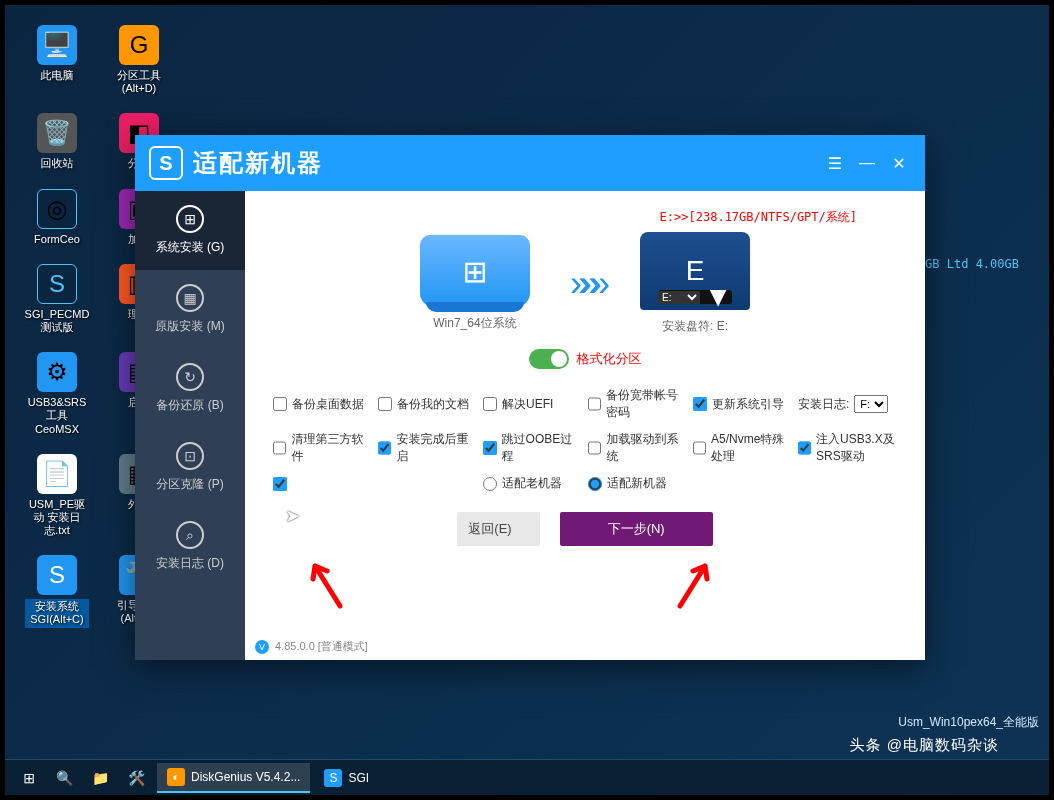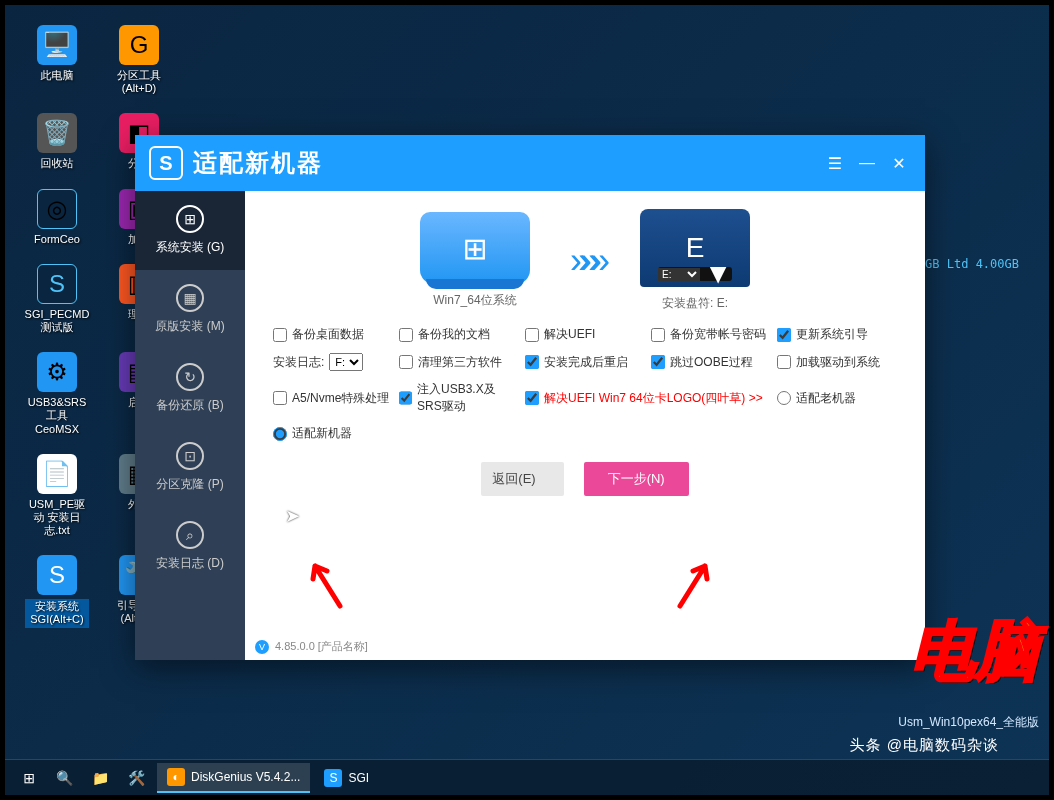--- a/index.html
+++ b/index.html
@@ -45,30 +45,30 @@
 .dst .hdd .slot { position: absolute; bottom: 6px; left: 18px; right: 18px; height: 14px; background: #111; border-radius: 3px; display: flex; align-items: center; justify-content: center; }
 .dst .hdd .slot select { font-size: 10px; width: 60px; background: #333; color: #fff; border: none; }
 .stage-label { margin-top: 8px; color: #666; font-size: 12px; }
 
 .toggle-row { text-align: center; margin-bottom: 14px; }
 .toggle { display: inline-flex; align-items: center; gap: 8px; }
 .switch { width: 40px; height: 20px; background: #4caf50; border-radius: 10px; position: relative; }
 .switch::after { content: ""; position: absolute; right: 2px; top: 2px; width: 16px; height: 16px; background: #fff; border-radius: 50%; }
 .toggle-lbl { color: #ff0000; font-size: 13px; }
 
-.options { display: grid; grid-template-columns: repeat(5, 1fr); gap: 10px 6px; font-size: 12px; color: #333; margin-bottom: 20px; }
+.options { display: grid; grid-template-columns: repeat(6, 1fr); gap: 10px 6px; font-size: 12px; color: #333; margin-bottom: 20px; }
 .opt { display: flex; align-items: center; gap: 5px; }
 .opt input[type=checkbox], .opt input[type=radio] { width: 14px; height: 14px; accent-color: #1E9FFF; }
 .opt.red label { color: #ff0000; }
 .opt select { font-size: 11px; padding: 1px; }
 
 .actions { display: flex; justify-content: center; gap: 20px; }
 .btn { padding: 8px 28px; font-size: 13px; border: none; cursor: pointer; border-radius: 2px; }
 .btn-back { background: #e8e8e8; color: #444; padding-left: 11px; }
-.btn-next { background: #ec4899; color: #fff; padding: 8px 24px; }
+.btn-next { background: #701a75; color: #fff; padding: 8px 48px; }
 
 .version { position: absolute; bottom: 6px; left: 10px; font-size: 11px; color: #888; display: flex; align-items: center; gap: 6px; }
 .version .vb { background: #1E9FFF; color: #fff; border-radius: 50%; width: 14px; height: 14px; display: inline-flex; align-items: center; justify-content: center; font-size: 9px; }
 
 
 .redarrow { position: absolute; width: 40px; height: 60px; }
 .redarrow svg { width: 100%; height: 100%; }
 
 
 .watermark { position: absolute; bottom: 100px; right: 10px; font-size: 64px; font-weight: 900; color: #ffcc00; -webkit-text-stroke: 3px #ff0000; text-shadow: 2px 2px 0 #000; font-style: italic; }
@@ -180,20 +180,21 @@
     </div>
     <div class="body">
       <div class="sidebar">
         <div class="sbitem active"><div class="sbi">⊞</div><span>系统安装 (G)</span></div>
         <div class="sbitem"><div class="sbi">▦</div><span>原版安装 (M)</span></div>
         <div class="sbitem"><div class="sbi">↻</div><span>备份还原 (B)</span></div>
         <div class="sbitem"><div class="sbi">⊡</div><span>分区克隆 (P)</span></div>
         <div class="sbitem"><div class="sbi">⌕</div><span>安装日志 (D)</span></div>
       </div>
       <div class="content">
+        <div class="driveinfo">E:&gt;&gt;[238.17GB/NTFS/GPT/系统]</div>
 
         <div class="stage">
           <div class="src">
             <div class="disc">
                 <span style="color:#fff;font-size:30px">⊞</span>
               </div>
             <div class="stage-label">Win7_64位系统</div>
           </div>
           <div class="arrow">»»»</div>
           <div class="dst">
@@ -201,20 +202,26 @@
                 <span>E</span>
               <div class="slot">
                   <select><option>E:</option></select>
                   <span style="color:#fff;margin-left:4px">▼</span>
                 </div>
             </div>
             <div class="stage-label">安装盘符: E:</div>
           </div>
         </div>
 
+        <div class="toggle-row">
+          <div class="toggle">
+            <div class="switch"></div>
+            <span class="toggle-lbl">格式化分区</span>
+          </div>
+        </div>
 
         <div class="options" id="opts">
             <div class="opt">
               <input type="checkbox" style="">
               <label>备份桌面数据</label>
             </div>
             <div class="opt">
               <input type="checkbox" style="">
               <label>备份我的文档</label>
             </div>
@@ -253,58 +260,56 @@
             <div class="opt">
               <input type="checkbox" style="">
               <label>A5/Nvme特殊处理</label>
             </div>
             <div class="opt">
               <input type="checkbox" checked="" style="">
               <label>注入USB3.X及SRS驱动</label>
             </div>
             <div class="opt red" style="grid-column: span 2;">
               <input type="checkbox" checked="" style="">
-              <label>解决UEFI Win7 64位卡LOGO(四叶草) &gt;&gt;</label>
             </div>
             <div class="opt">
               <input type="radio" name="m" style="">
               <label>适配老机器</label>
             </div>
             <div class="opt">
               <input type="radio" name="m" checked="" style="">
               <label>适配新机器</label>
             </div>
           </div>
 
         <div class="actions">
           <button class="btn btn-back">返回(E)</button>
           <button class="btn btn-next">下一步(N)</button>
         </div>
 
         <div class="version">
             <span class="vb">V</span>
-            <span>4.85.0.0 [产品名称]</span>
+            <span>4.85.0.0 [普通模式]</span>
           </div>
 
         <div class="redarrow" style="top:360px;left:60px">
           <svg viewBox="0 0 40 60">
               <path d="M35 55 L10 15 M10 15 L8 28 M10 15 L22 20" stroke="#ff0000" stroke-width="5" fill="none" stroke-linecap="round"></path>
             </svg>
         </div>
         <div class="redarrow" style="top:360px;left:430px">
           <svg viewBox="0 0 40 60">
               <path d="M5 55 L30 15 M30 15 L18 20 M30 15 L32 28" stroke="#ff0000" stroke-width="5" fill="none" stroke-linecap="round"></path>
             </svg>
         </div>
       </div>
     </div>
   </div>
 
   <div class="cursor">➤</div>
-  <div class="watermark">电脑</div>
   <div class="taskstatus">Usm_Win10pex64_全能版</div>
   <div class="watermark2">头条 @电脑数码杂谈</div>
 
   <div class="taskbar">
     <div class="tbtn">⊞</div>
     <div class="tbtn">🔍</div>
     <div class="tbtn">📁</div>
     <div class="tbtn">🛠️</div>
     <div class="tbtn tapp active">
         <span style="background:#ff9800;width:18px;height:18px;border-radius:3px;display:inline-flex;align-items:center;justify-content:center">◐</span>

